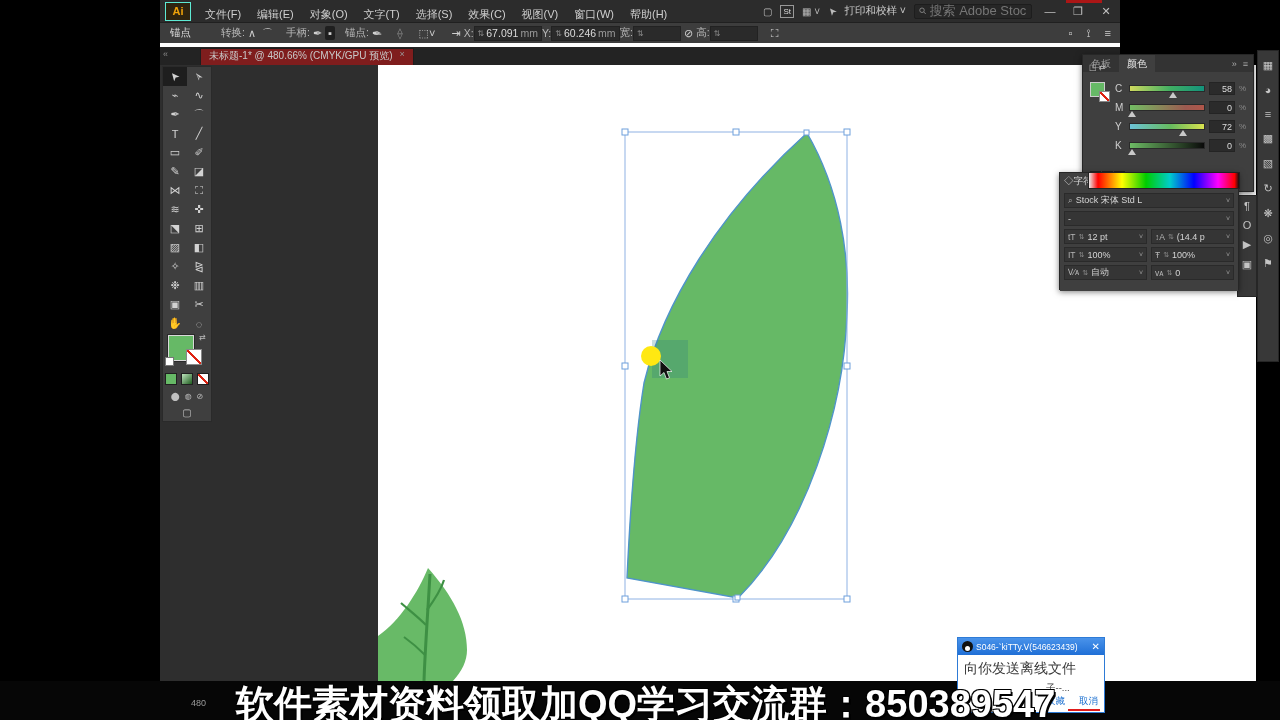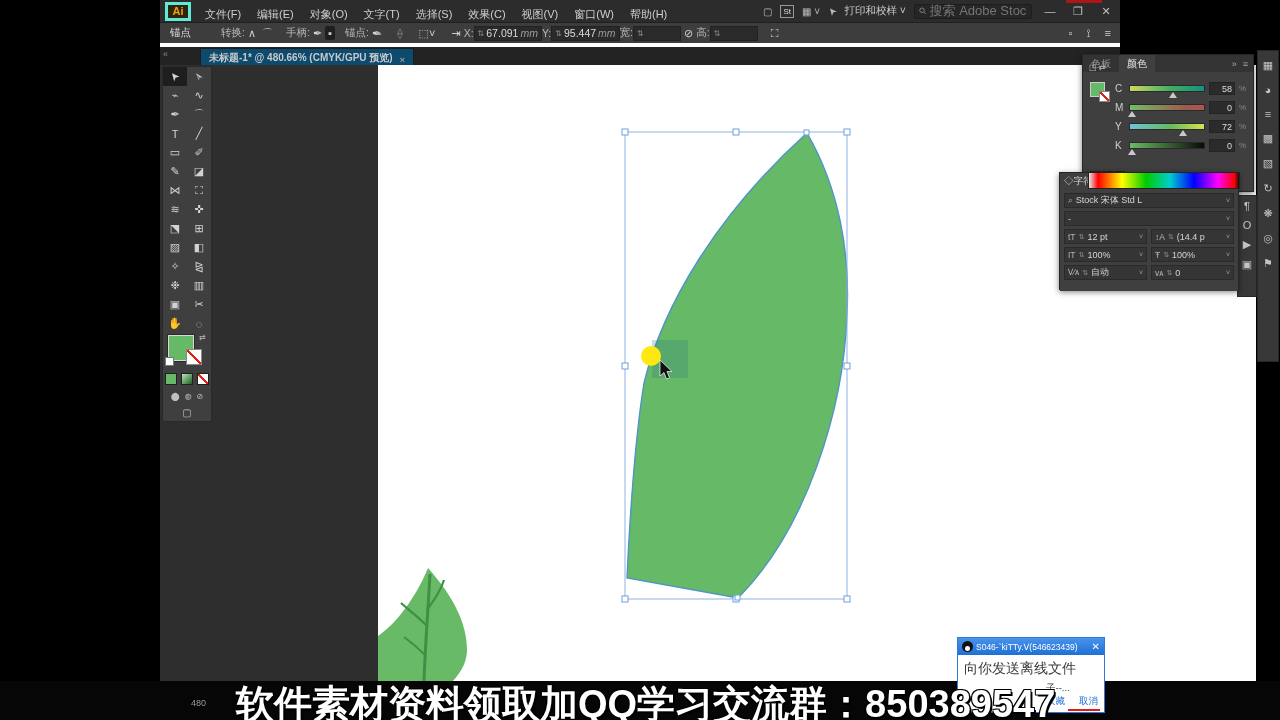--- a/index.html
+++ b/index.html
@@ -7,21 +7,21 @@
     font-family:"Liberation Sans", sans-serif; }
 
   
   #app { position:absolute; left:160px; top:0; width:960px; height:720px; background:#2e2e2e; }
 
   
   #menubar { position:absolute; left:0; top:0; width:100%; height:23px; background:#2c2c2c;
     display:flex; align-items:center; border-bottom:1px solid #202020; }
   #ai-logo { width:26px; height:19px; margin:0 6px 0 5px; background:#2f2410; color:#f0a30a;
     font-weight:bold; font-size:11px; display:flex; align-items:center; justify-content:center;
-    border:3px solid #5eead4; }
+    border:1px solid #5eead4; }
   .menu-item { color:#cfcfcf; font-size:11px; padding:0 8px; height:17px; line-height:23px; cursor:default; }
   #menubar-right { margin-left:auto; display:flex; align-items:center; gap:8px; padding-right:4px; }
   .mb-icon { color:#bbb; font-size:10px; }
   #st-badge { border:1px solid #999; color:#ddd; font-size:8px; padding:0 2px; height:13px; line-height:12px; }
   #workspace-switcher { color:#c8c8c8; font-size:10.5px; }
   #searchbox { width:118px; height:15px; background:#262626; border:1px solid #1d1d1d; border-radius:2px;
     display:flex; align-items:center; gap:3px; padding:0 4px; }
   #searchbox .ph { color:#767676; font-size:13px; white-space:nowrap; overflow:hidden; }
   .winbtn { color:#c0c0c0; font-size:11px; width:20px; text-align:center; }
   #close-artifact { position:absolute; right:18px; top:0; width:36px; height:3px; background:#c11; opacity:.8; }
@@ -30,27 +30,27 @@
   #controlbar { position:absolute; left:0; top:23px; width:100%; height:24px; background:#3d3d3d;
     border-bottom:4px solid #ffffff; display:flex; align-items:center; font-size:10.5px; color:#b8b8b8; }
   .cb-gap { width:10px; }
   .cb-label { white-space:nowrap; }
   .cb-ico { color:#cfcfcf; font-size:11px; padding:1px 3px; border-radius:2px; }
   .cb-ico.active { background:#1f1f1f; }
   .cb-field { background:#2a2a2a; border:1px solid #222; height:15px; min-width:54px;
     display:flex; align-items:center; padding:0 3px; gap:2px; color:#dcdcdc; }
   .cb-field .stp { color:#8a8a8a; font-size:8px; }
   .cb-field.empty { color:#666; min-width:48px; }
-  .unit { color:#9a9a9a;font-style:italic; }
+  .unit { color:#9a9a9a; }
 
   
   #tabbar { position:absolute; left:0; top:47px; width:100%; height:18px; background:#232323;
     display:flex; align-items:flex-end; }
-  #doc-tab { background:#0c4a6e; height:17px; margin-left:40px; padding:0 8px; display:flex;
-    align-items:flex-end; gap:7px; color:#c9c9c9; font-size:10px; border:1px solid #1d1d1d; border-bottom:none;font-weight:bold; }
+  #doc-tab { background:#7f1d1d; height:17px; margin-left:40px; padding:0 8px; display:flex;
+    align-items:flex-start; gap:7px; color:#c9c9c9; font-size:10px; border:1px solid #1d1d1d; border-bottom:none; }
   #doc-tab .x { color:#9a9a9a; font-size:9px; }
   #tab-overflow { position:absolute; left:3px; top:2px; color:#8a8a8a; font-size:9px; }
 
   
   #toolbar { position:absolute; left:2px; top:66px; width:50px; height:356px; background:#3f3f3f;
     border:1px solid #2a2a2a; }
   #tools-grid { display:grid; grid-template-columns:24px 24px; }
   .tool { height:19px; display:flex; align-items:center; justify-content:center; color:#d2d2d2;
     font-size:11px; }
   .tool.active { background:#1e1e1e; }
@@ -211,21 +211,21 @@
     <span class="cb-ico">⇥</span>
     <span class="cb-label">X:</span>
     <span class="cb-field">
       <span class="stp">⇅</span>
         <span>67.091</span>
         <span class="unit">mm</span>
     </span>
     <span class="cb-label">Y:</span>
     <span class="cb-field">
       <span class="stp">⇅</span>
-        <span>95.447</span>
+        <span>60.246</span>
         <span class="unit">mm</span>
     </span>
     <span class="cb-label">宽:</span>
     <span class="cb-field empty">
         <span class="stp">⇅</span>
       </span>
     <span class="cb-ico">⊘</span>
     <span class="cb-label">高:</span>
     <span class="cb-field empty">
         <span class="stp">⇅</span>

